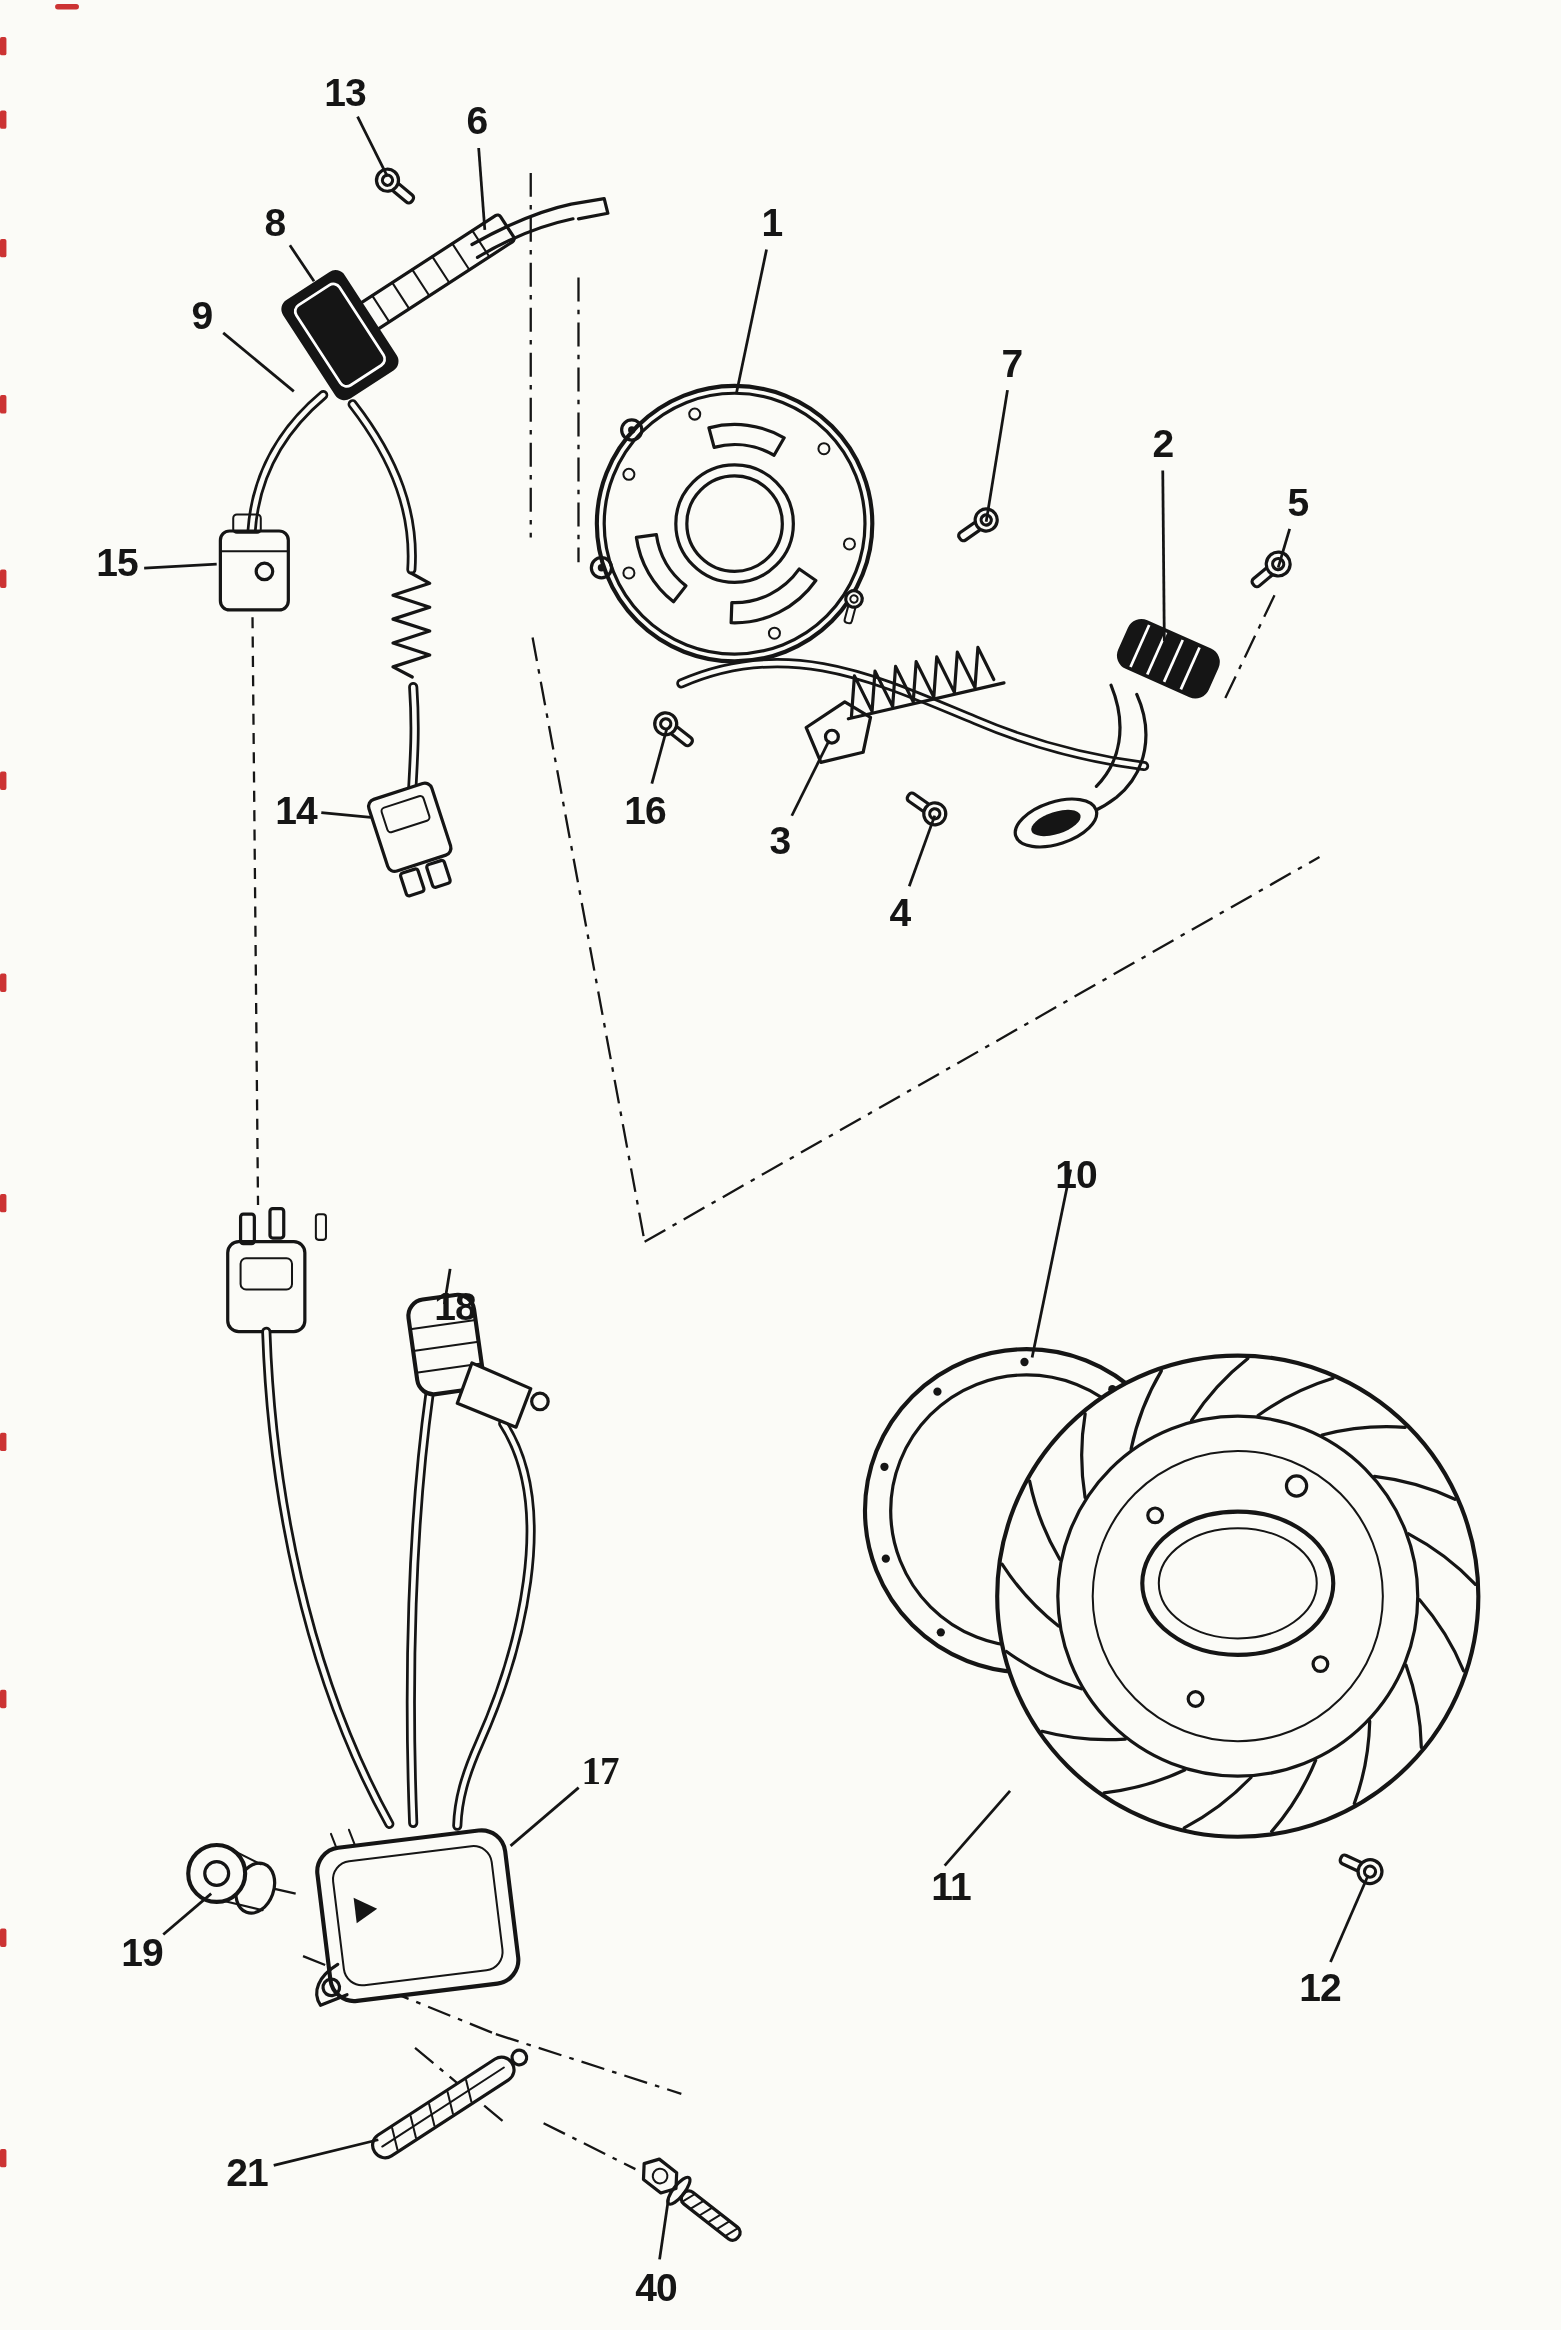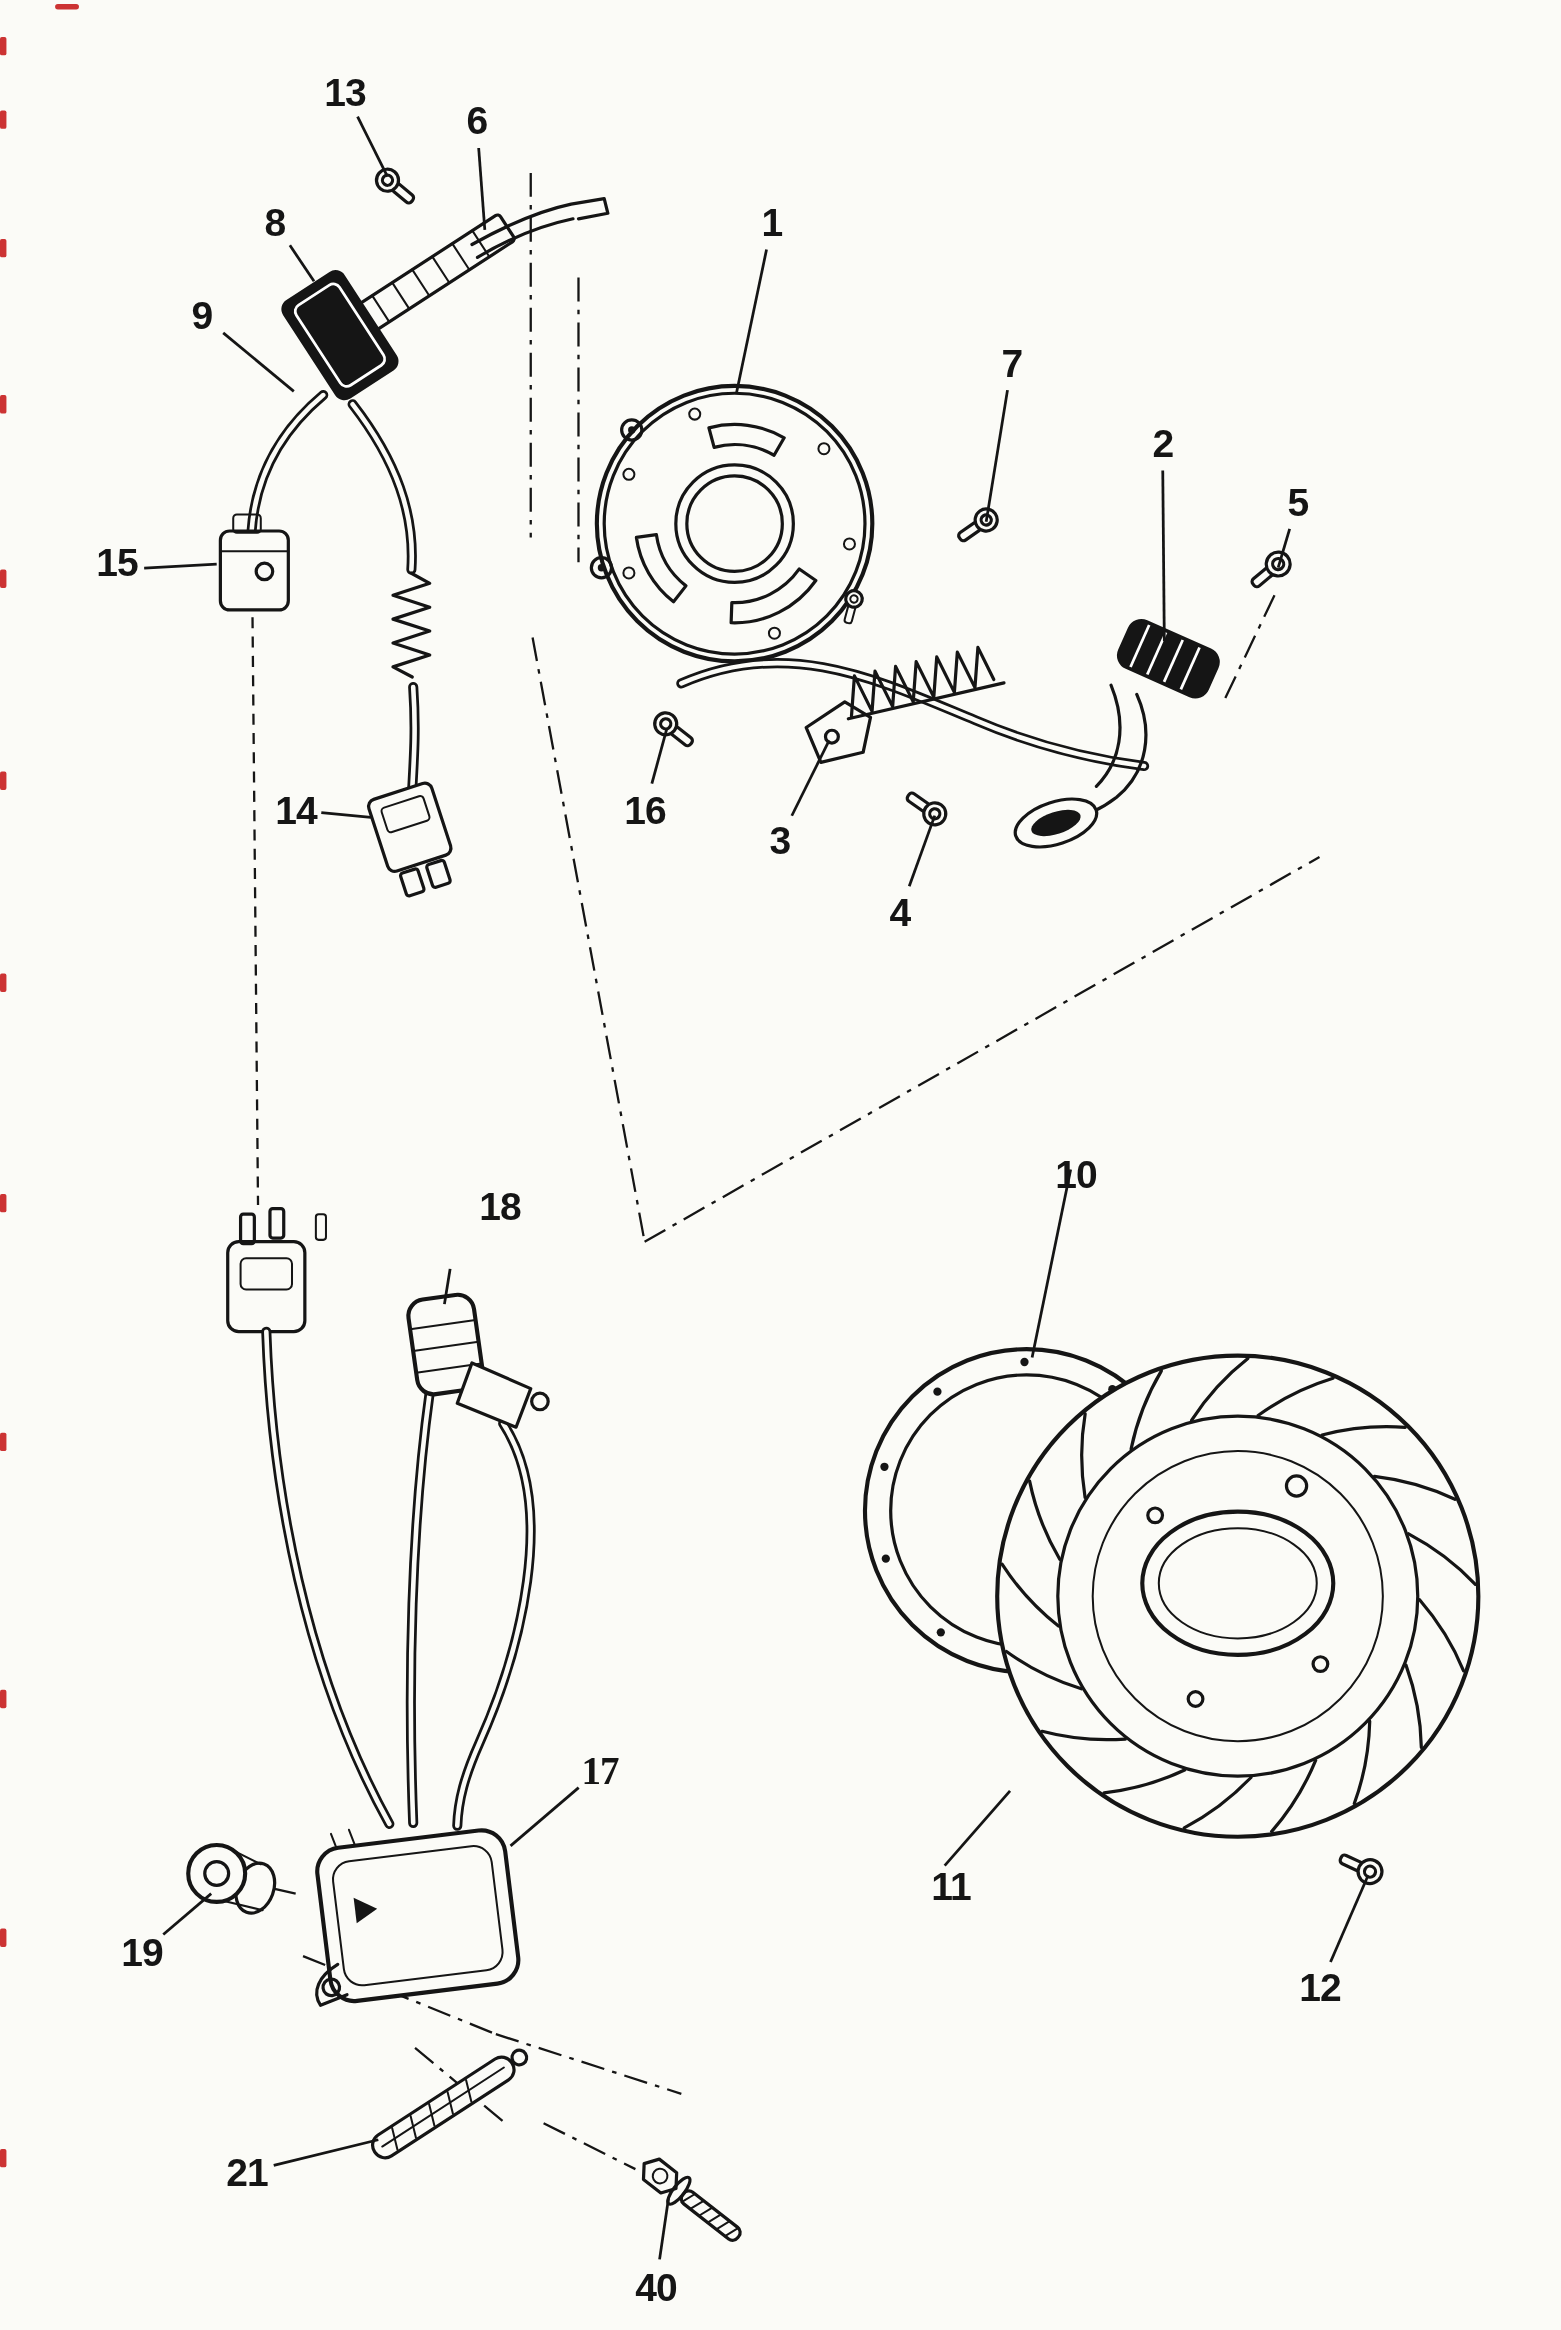--- a/index.html
+++ b/index.html
@@ -343,19 +343,19 @@
       <div class="callout" style="left: 275px; top: 222px;">8</div>
       <div class="callout" style="left: 202px; top: 315px;">9</div>
       <div class="callout" style="left: 1076px; top: 1142px; margin-top: 32px;">10</div>
       <div class="callout" style="left: 951px; top: 1886px;">11</div>
       <div class="callout" style="left: 1320px; top: 1987px;">12</div>
       <div class="callout" style="left: 345px; top: 92px;">13</div>
       <div class="callout" style="left: 296px; top: 810px;">14</div>
       <div class="callout" style="left: 117px; top: 562px;">15</div>
       <div class="callout" style="left: 645px; top: 810px; text-align: right;">16</div>
       <div class="callout" style="left: 600px; top: 1770px; font-family: Liberation Serif, serif;">17</div>
-      <div class="callout" style="left: 455px; top: 1206px; margin-left: 45px;">18</div>
+      <div class="callout" style="left: 455px; top: 1306px;">18</div>
       <div class="callout" style="left: 142px; top: 1952px;">19</div>
       <div class="callout" style="left: 656px; top: 2287px;">40</div>
       <div class="callout" style="left: 247px; top: 2172px; text-align: right;">21</div>
     </div>
 </div>
 
 
 </body></html>

